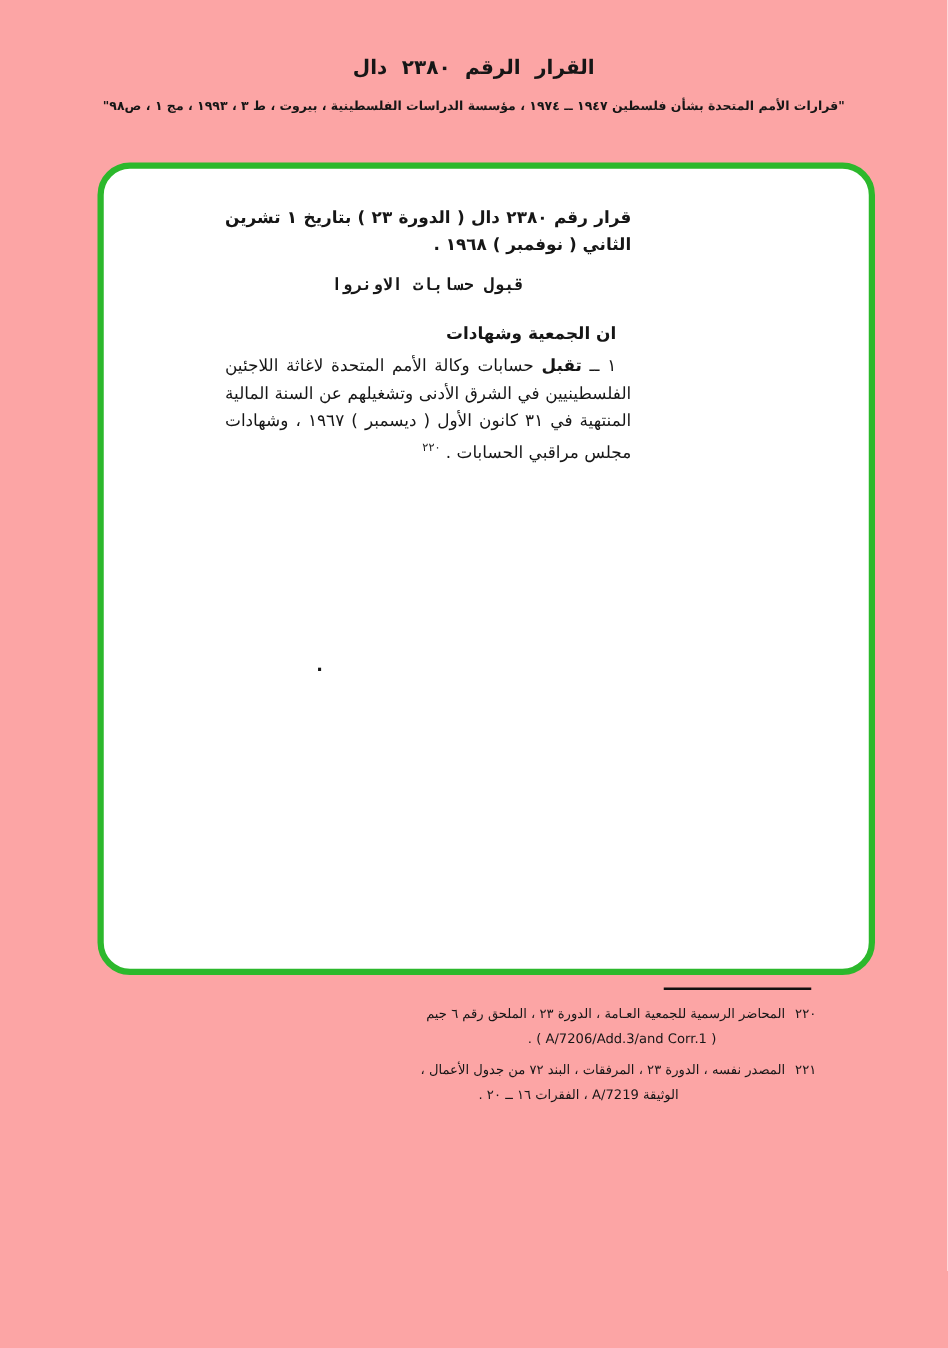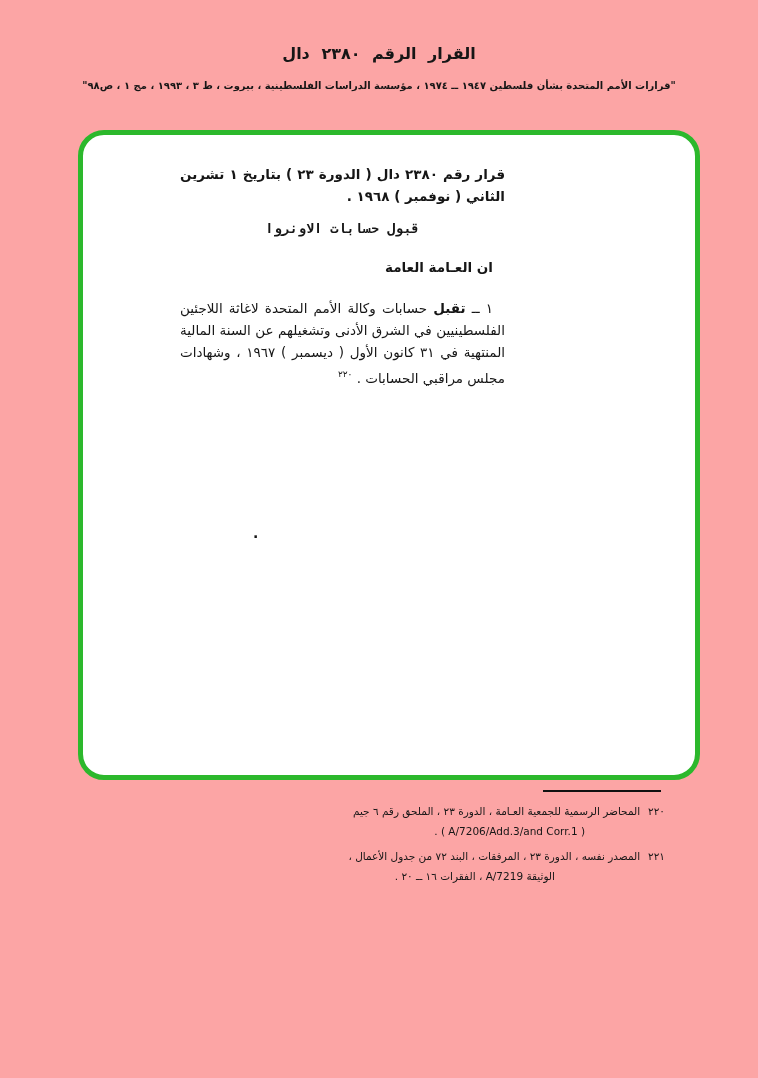--- a/index.html
+++ b/index.html
@@ -32,33 +32,33 @@
   }
 
   
   .doc-text {
     position: absolute; top: 28px; right: 190px; width: 325px;
     font-size: 13.5px; line-height: 22px; text-align: justify;
   }
   .res-heading  { font-weight: bold; }
   .res-subtitle { text-align: center; font-weight: bold; margin-top: 12px; font-family: Liberation Mono, monospace; }
   .res-opening  { font-weight: bold; margin-top: 15px; padding-right: 12px; text-align: right; }
-  .res-para     { margin-top: 19px; text-indent: 12px; }
+  .res-para     { margin-top: 4px; text-indent: 12px; }
   .fn-ref       { font-size: 9px; }
 
   .adoption  { margin-top: 15px; font-size: 13px; text-align: right; }
   .ad-l2     { padding-right: 12px; }
   .ad-l3     { padding-right: 40px; }
   .adoption-rule { width: 100px; border-top: 3px solid #111; margin-top: 13px; margin-right: 66px; }
 
   .stray-dot { position: absolute; left: 170px; top: 390px; font-size: 14px; font-weight: bold; }
 
   
   .footnotes {
-    position: absolute; top: 655px; right: 30px; width: 350px;
+    position: absolute; top: 655px; right: 42px; width: 350px;
     font-size: 10.5px; line-height: 20px;
   }
   .fn-sep   { width: 118px; border-top: 2px solid #111; margin-right: 4px; margin-bottom: 9px; }
   .footnote { margin-bottom: 5px; }
   .fn-line  { text-align: right; }
   .fn-num   { margin-left: 8px; }
   .fn-cont  { text-align: right; }
   .fn-cont-a { padding-right: 80px; }
   .fn-cont-b { padding-right: 110px; }
 </style>
@@ -68,21 +68,21 @@
 <div class="page">
 
   <div class="doc-title">القرار الرقم ٢٣٨٠ دال</div>
   <div class="doc-citation">"قرارات الأمم المتحدة بشأن فلسطين ١٩٤٧ ــ ١٩٧٤ ، مؤسسة الدراسات الفلسطينية ، بيروت ، ط ٣ ، ١٩٩٣ ، مج ١ ، ص٩٨"</div>
 
   <div class="frame">
 
     <div class="doc-text">
       <p class="res-heading">قرار رقم ٢٣٨٠ دال ( الدورة ٢٣ ) بتاريخ ١ تشرين الثاني ( نوفمبر ) ١٩٦٨ .</p>
       <p class="res-subtitle">قبول حسابات الاونروا</p>
-      <p class="res-opening">ان العـامة العامة</p>
+      <p class="res-opening">ان الجمعية وشهادات</p>
 
       <p class="res-para"><span>١ ــ </span><b>تقبل</b><span> حسابات وكالة الأمم المتحدة لاغاثة اللاجئين الفلسطينيين في الشرق الأدنى وتشغيلهم عن السنة المالية المنتهية في ٣١ كانون الأول ( ديسمبر ) ١٩٦٧ ، وشهادات مجلس مراقبي الحسابات . </span><sup class="fn-ref">٢٢٠</sup></p>
 
 
     </div>
 
     <div class="stray-dot">.</div>
 
     <div class="footnotes">
       <div class="fn-sep"></div>

